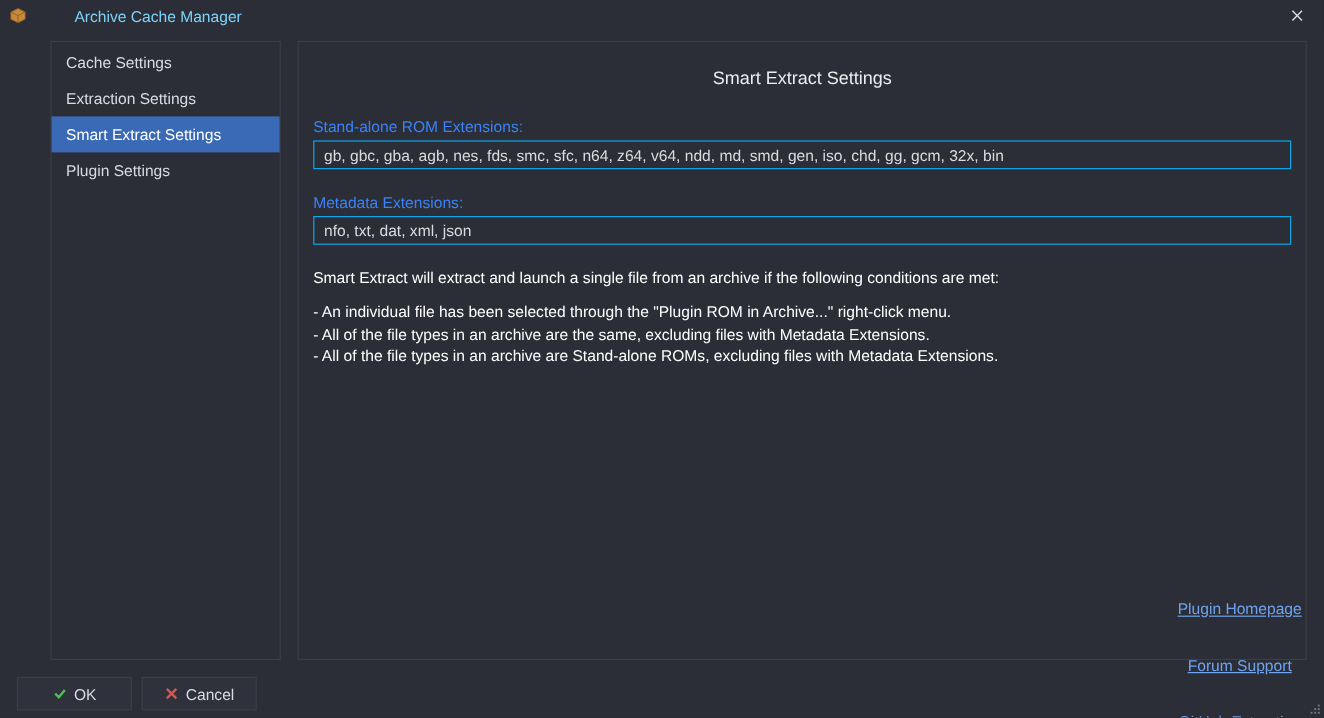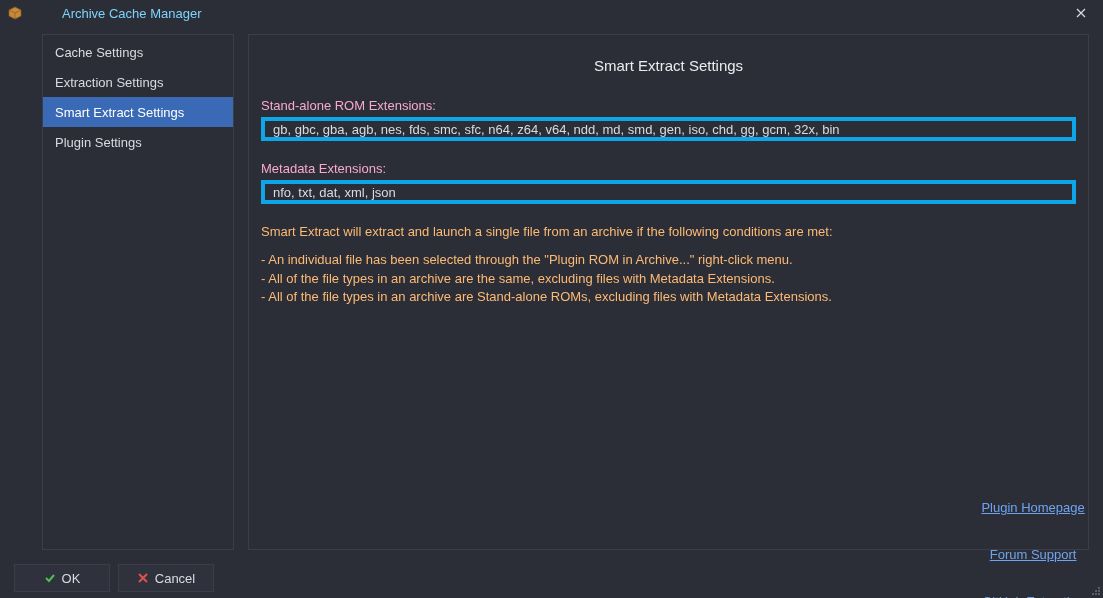--- a/index.html
+++ b/index.html
@@ -74,35 +74,35 @@
     flex-direction:column;
     padding: 0 12px 12px 12px;
   }
   .content-header {
     text-align:center;
     color:#eaecef;
     font-size:15px;
     padding: 22px 0 24px 0;
   }
   .field-label {
-    color:#f9a8d4;
+    color:#3b82f6;
     margin-bottom:4px;
   }
   .text-input {
     width:100%;
     background:#2b2e37;
-    border:4px solid #0ea5e9;
+    border:1px solid #0ea5e9;
     color:#d8dbe0;
     padding: 4px 8px;
     font-family:inherit;
     font-size:13px;
     height:24px;
   }
   .block { margin-bottom: 20px; }
-  .desc { line-height: 1.25; color:#fdba74; }
+  .desc { line-height: 1.25; color:#ffffff; }
   .desc p { margin-bottom: 2px; }
   .desc .gap { height:10px; }
 
   
   .footer {
     height: 40px;
     display:flex;
     align-items:center;
     padding: 0 14px 0 14px;
     gap: 8px;

